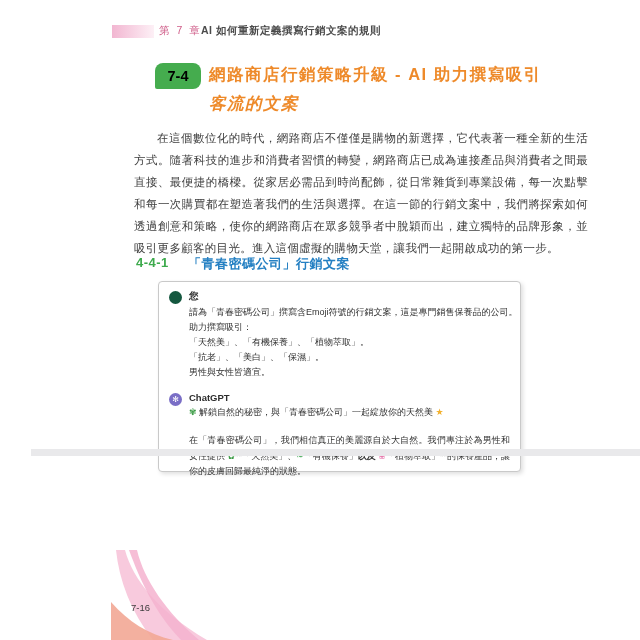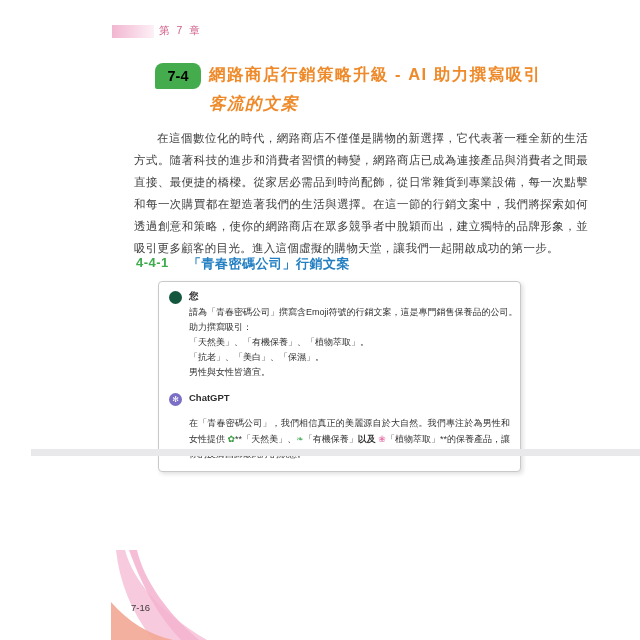--- a/index.html
+++ b/index.html
@@ -60,20 +60,21 @@
   .page-num{position:absolute;left:100px;top:602px;font-size:9.5px;color:#3c3c3c;z-index:2;}
   .bottom-strip{position:absolute;left:0;bottom:0;width:640px;height:7px;background:#e9e9eb;z-index:0;}
 </style>
 </head>
 <body>
 
 <div class="page">
 
   <div class="chap-bar"></div>
   <div class="chap-label">第 7 章</div>
+  <div class="chap-title">AI 如何重新定義撰寫行銷文案的規則</div>
 
   <div class="sec-badge">7-4</div>
   <div class="sec-title l1">網路商店行銷策略升級 - AI 助力撰寫吸引</div>
   <div class="sec-title l2">客流的文案</div>
 
   <div class="intro">在這個數位化的時代，網路商店不僅僅是購物的新選擇，它代表著一種全新的生活方式。隨著科技的進步和消費者習慣的轉變，網路商店已成為連接產品與消費者之間最直接、最便捷的橋樑。從家居必需品到時尚配飾，從日常雜貨到專業設備，每一次點擊和每一次購買都在塑造著我們的生活與選擇。在這一節的行銷文案中，我們將探索如何透過創意和策略，使你的網路商店在眾多競爭者中脫穎而出，建立獨特的品牌形象，並吸引更多顧客的目光。進入這個虛擬的購物天堂，讓我們一起開啟成功的第一步。</div>
 
   <div class="sub-num">4-4-1</div>
   <div class="sub-title">「青春密碼公司」行銷文案</div>
 
@@ -92,20 +93,21 @@
           </div>
       </div>
     </div>
 
     <div class="msg gpt">
       <div class="avatar gpt-avatar">
         <span>✻</span>
       </div>
       <div class="msg-body">
         <div class="msg-label">ChatGPT</div>
+        <div class="chat-line"><span style="color: rgb(58, 155, 68);">✾ </span><span>解鎖自然的秘密，與「青春密碼公司」一起綻放你的天然美 </span><span style="color: rgb(242, 177, 46);">★</span></div>
         <div class="chat-para"><span>在「青春密碼公司」，我們相信真正的美麗源自於大自然。我們專注於為男性和女性提供 </span><span style="color: rgb(58, 155, 68);">✿</span><span>**「天然美」、</span><span style="color: rgb(88, 179, 104);">❧</span><span>「有機保養」</span><span style="font-weight: bold;">以及 </span><span style="color: rgb(232, 123, 174);">❀</span><span>「植物萃取」**的保養產品，讓你的皮膚回歸最純淨的狀態。</span></div>
       </div>
     </div>
 
   </div>
 
   <svg class="foot-svg" viewBox="0 0 120 90" preserveAspectRatio="none">
     <path d="M24,0 C32,30 58,62 106,90 L52,90 C30,62 18,30 15,0 Z" fill="#f8cadd"></path>
     <path d="M36,0 C43,30 66,63 98,90 L80,90 C54,63 39,30 28,0 Z" fill="#f4b3cf" opacity="0.85"></path>
     <path d="M10,52 C28,72 46,84 72,90 L10,90 Z" fill="#f2a795" opacity="0.9"></path>

